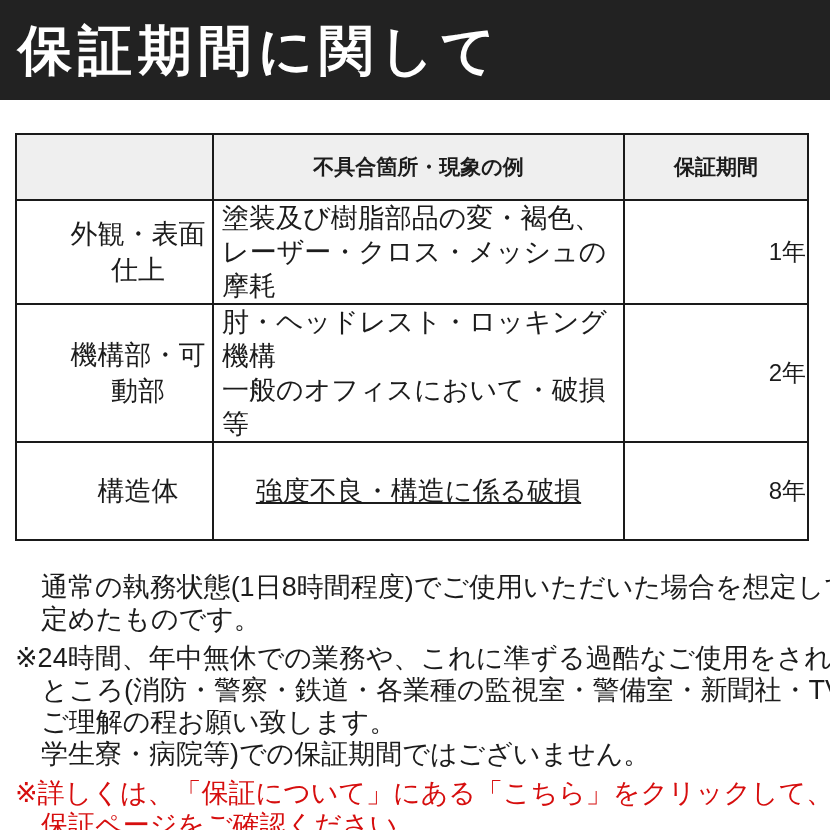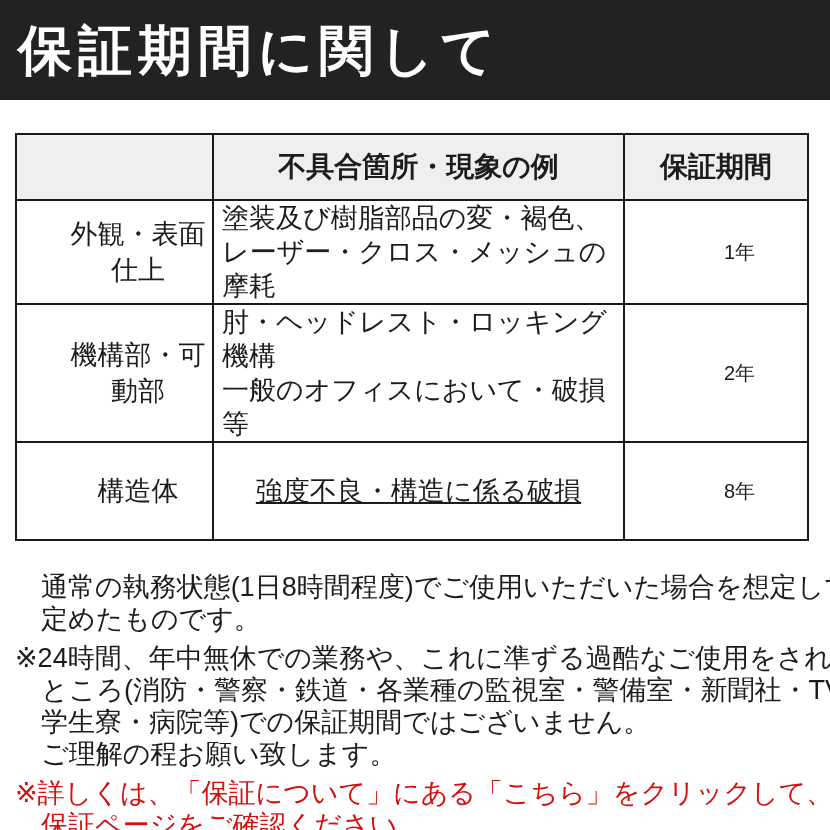--- a/index.html
+++ b/index.html
@@ -48,41 +48,41 @@
   .warranty col.c2 { width: 411px; }
   .warranty col.c3 { width: 184px; }
   .warranty th, .warranty td {
     border: 2px solid var(--border, #1a1a1a);
     box-sizing: border-box;
     overflow: hidden;
   }
   .warranty thead th {
     background: var(--table_header_bg, #efefef);
     height: 66px;
-    font-size: 28px;
+    font-size: 21px;
     font-weight: 600;
     text-align: center;
     color: var(--text, #1c1c1c);
   }
   .warranty tbody tr { height: 98px; }
   .warranty td { background: #ffffff; font-size: 27px; padding-left: 48px; }
   .warranty td.cat {
     text-align: center;
     font-weight: 500;
   }
   .warranty td.ex {
     padding: 0 4px 0 8px;
     line-height: 34px;
     font-weight: 500;
     text-align: left;
   }
   .warranty td.ex.center { text-align: center; padding-left: 4px; text-decoration: underline; }
   .warranty td.period {
-    text-align: center;
-    font-size: 20px;
+    text-align: right;
+    font-size: 24px;
     font-weight: 500;
   }
 
   
   .notes {
     margin: 30px 0 0 15px;
     font-size: 27px;
     line-height: 32px;
     font-weight: 500;
   }
@@ -144,22 +144,22 @@
   <div class="notes">
 
     <div class="note">
       <div class="line cont">通常の執務状態(1日8時間程度)でご使用いただいた場合を想定して</div>
       <div class="line cont">定めたものです。</div>
     </div>
 
     <div class="note">
       <div class="line">※24時間、年中無休での業務や、これに準ずる過酷なご使用をされる</div>
       <div class="line cont">ところ(消防・警察・鉄道・各業種の監視室・警備室・新聞社・TV局</div>
+      <div class="line cont">ご理解の程お願い致します。</div>
       <div class="line cont">学生寮・病院等)での保証期間ではございません。</div>
-      <div class="line cont">ご理解の程お願い致します。</div>
     </div>
 
     <div class="note warning">
       <div class="line">※詳しくは、「保証について」にある「こちら」をクリックして、</div>
       <div class="line cont">保証ページをご確認ください。</div>
     </div>
 
   </div>
 </div>
 

